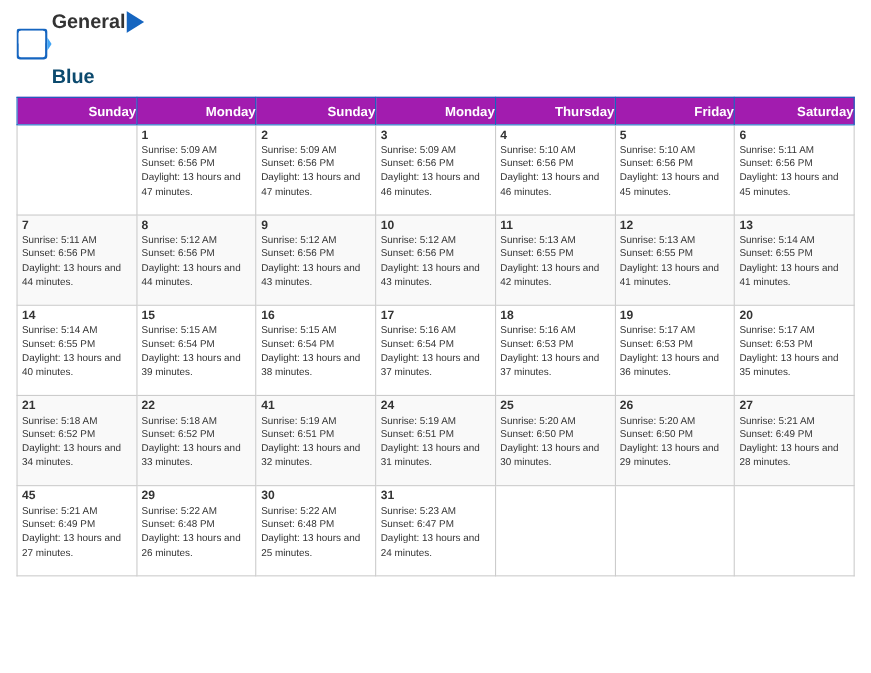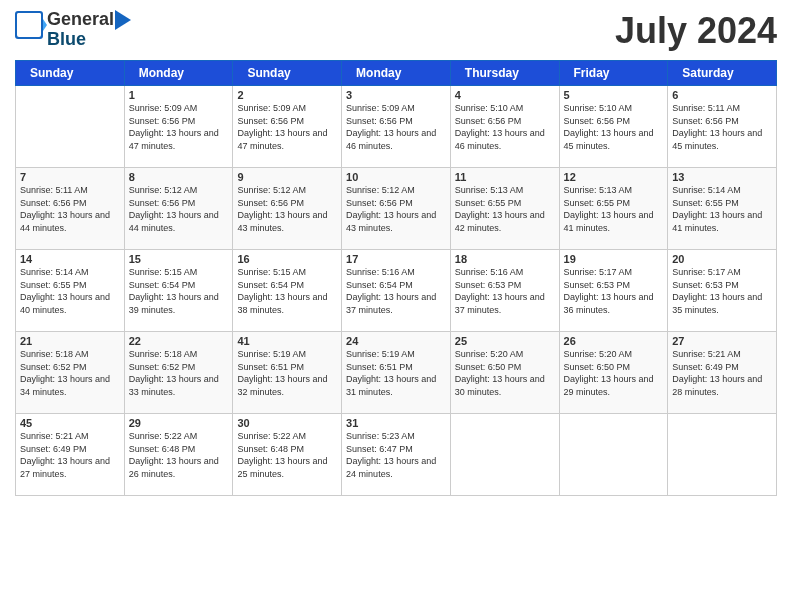--- a/index.html
+++ b/index.html
@@ -23,45 +23,46 @@
       margin-bottom: 8px;
     }
     .logo {
       display: flex;
       align-items: center;
     }
     .logo-text {
       display: flex;
       flex-direction: column;
       line-height: 1.1;
+      gap: 30px;
     }
     .title-area {
       text-align: right;
     }
     .month-title {
       font-size: 36px;
       font-weight: bold;
       color: #333;
     }
     .location {
       font-size: 16px;
       color: #555;
     }
     table {
       width: 100%;
       border-collapse: collapse;
       table-layout: fixed;
     }
     thead tr th {
-      background-color: #1d4ed8;
+      background-color: #a21caf;
       color: #fff;
       font-size: 12px;
       font-weight: bold;
-      padding: 5px 14px;
-      text-align: left;
+      padding: 5px 0;
+      text-align: right;
       border: 1px solid #1565c0;
     }
     tbody tr td {
       border: 1px solid #ccc;
       vertical-align: top;
       padding: 3px 4px;
       font-size: 9.5px;
       color: #333;
       background: #fff;
       height: 82px;
@@ -100,21 +101,20 @@
         <div style="display:flex; align-items:center;">
           <span style="font-size:18px;font-weight:bold;color:#333;">General</span>
           <svg width="16" height="20" viewBox="0 0 16 20" style="margin-left:1px;">
             <polygon points="0,0 16,10 0,20" fill="#1565c0"></polygon>
           </svg>
         </div>
         <span style="font-size:18px;font-weight:bold;color:#0c4a6e;">Blue</span>
       </div>
     </div>
     <div class="title-area">
-      <div class="month-title">July 2024</div>
     </div>
   </div>
 
   <table>
     <thead>
       <tr>
         <th>Sunday</th>
         <th>Monday</th>
         <th>Sunday</th>
         <th>Monday</th>

